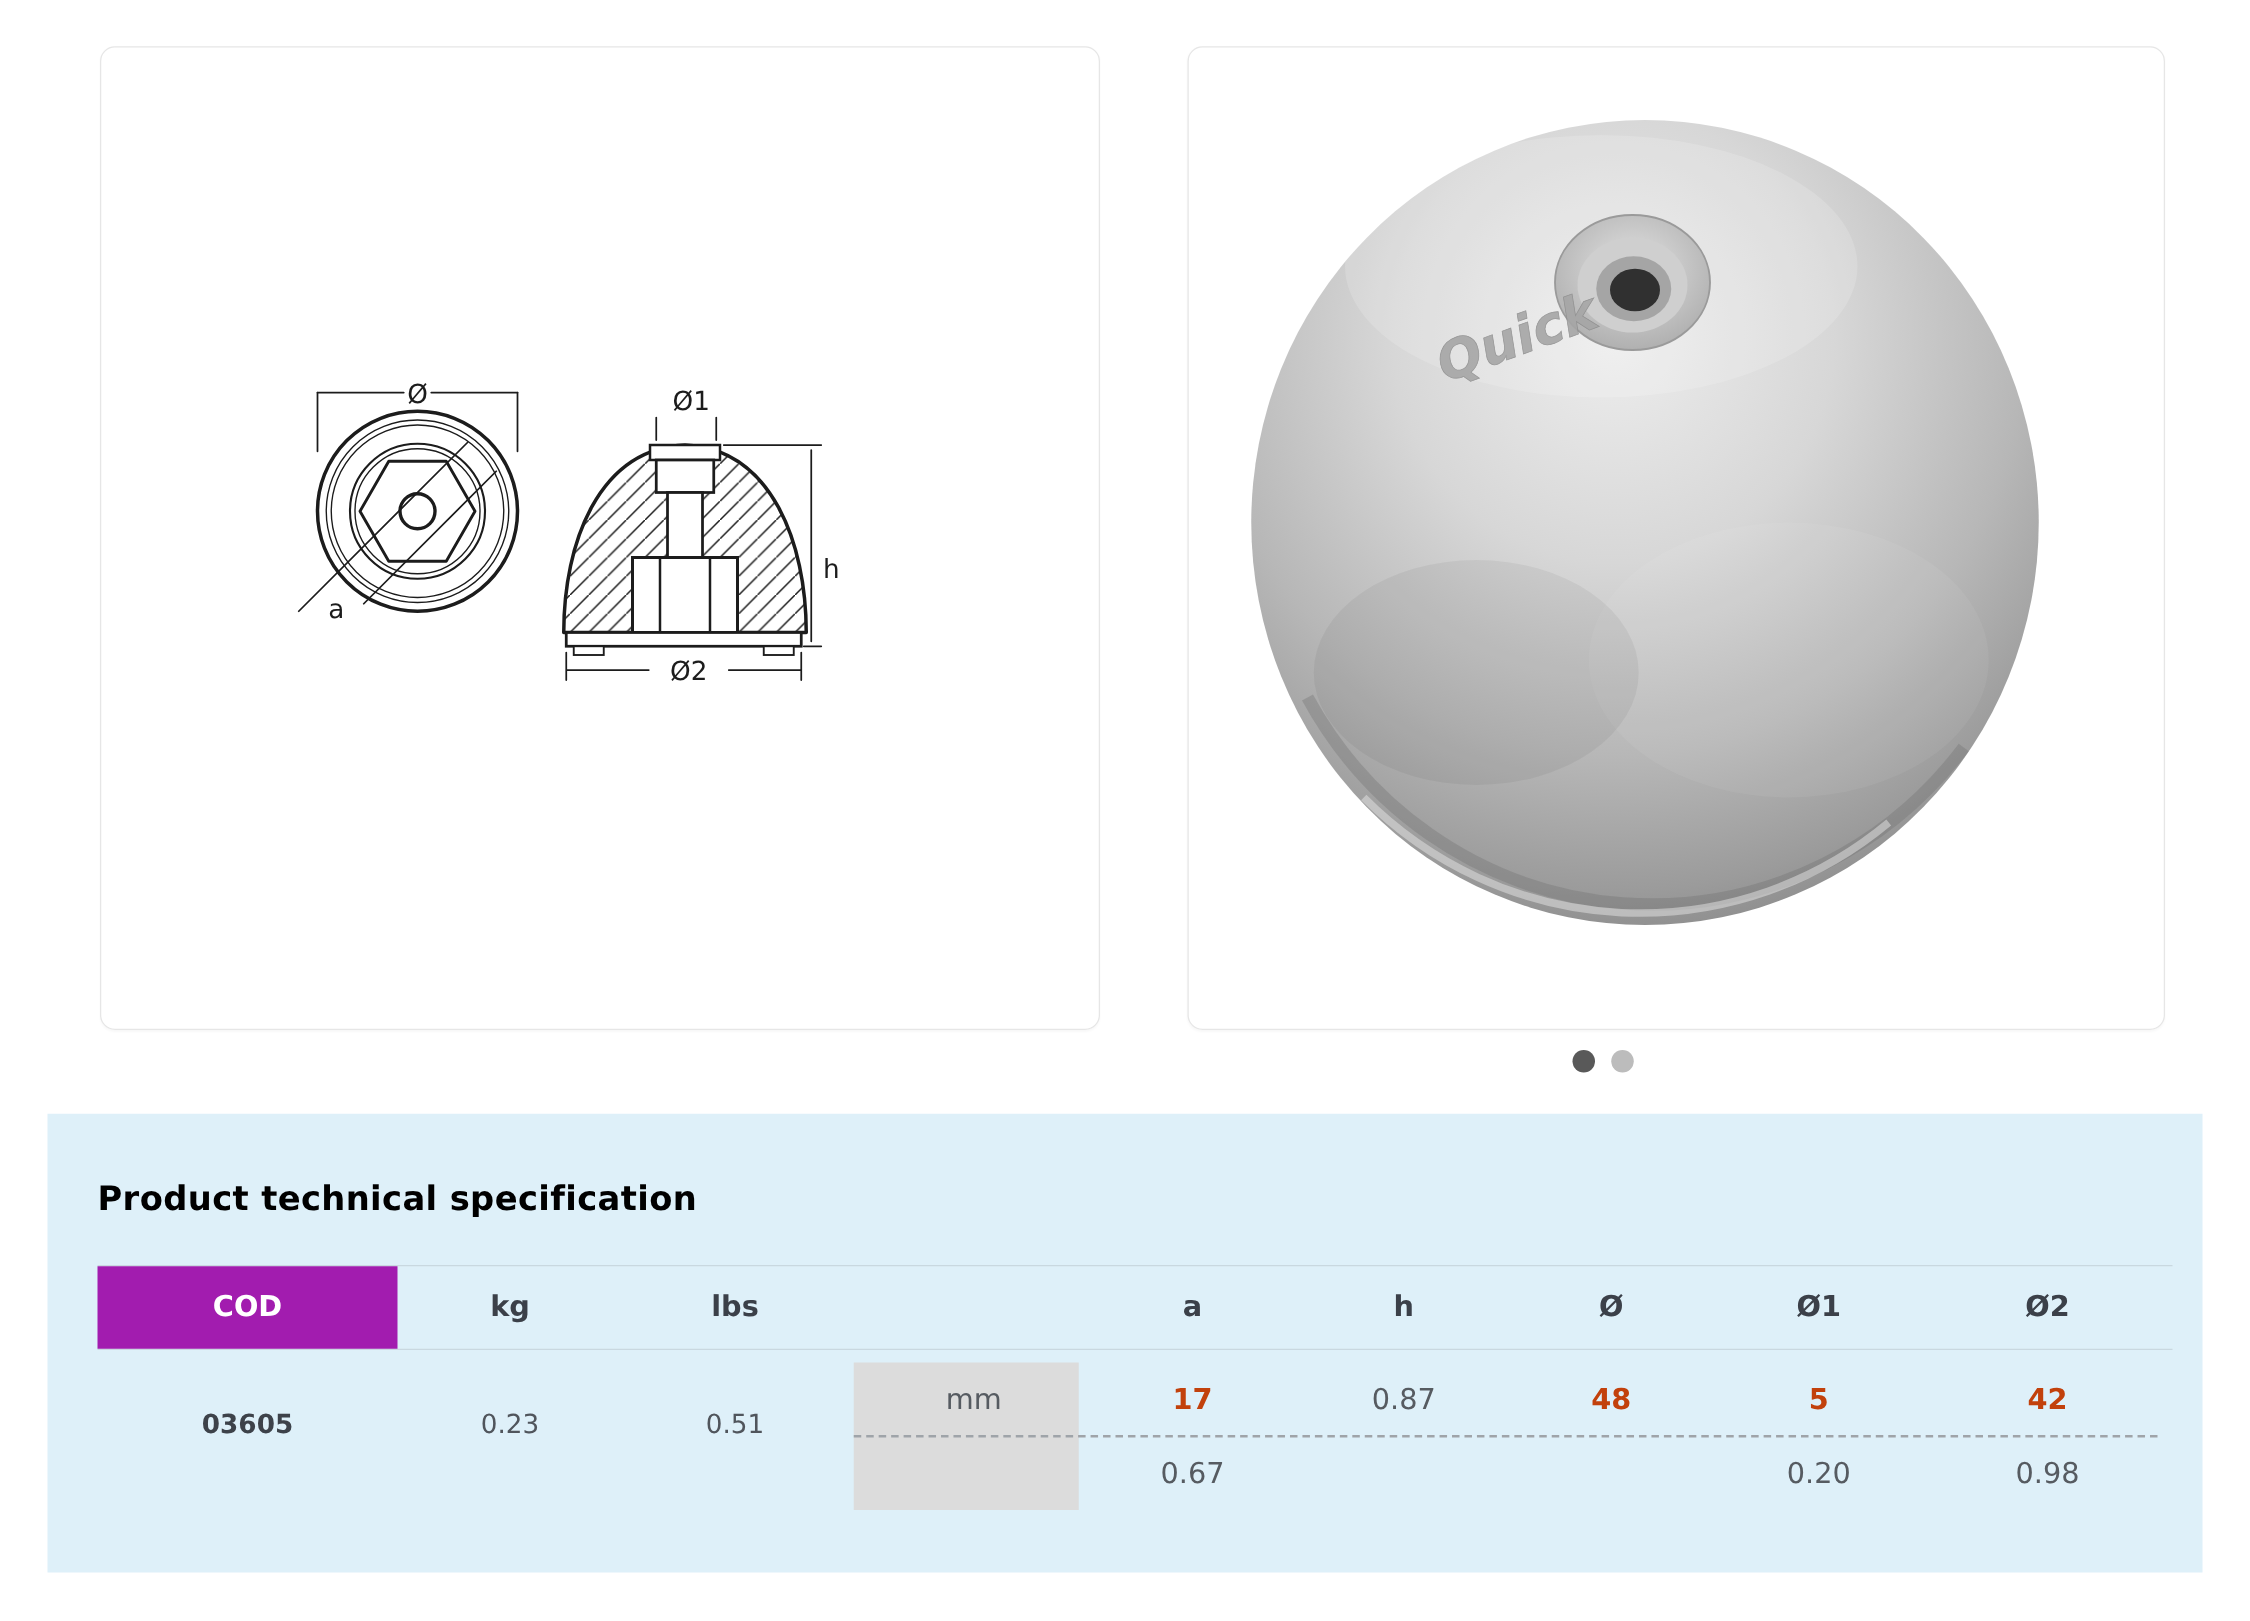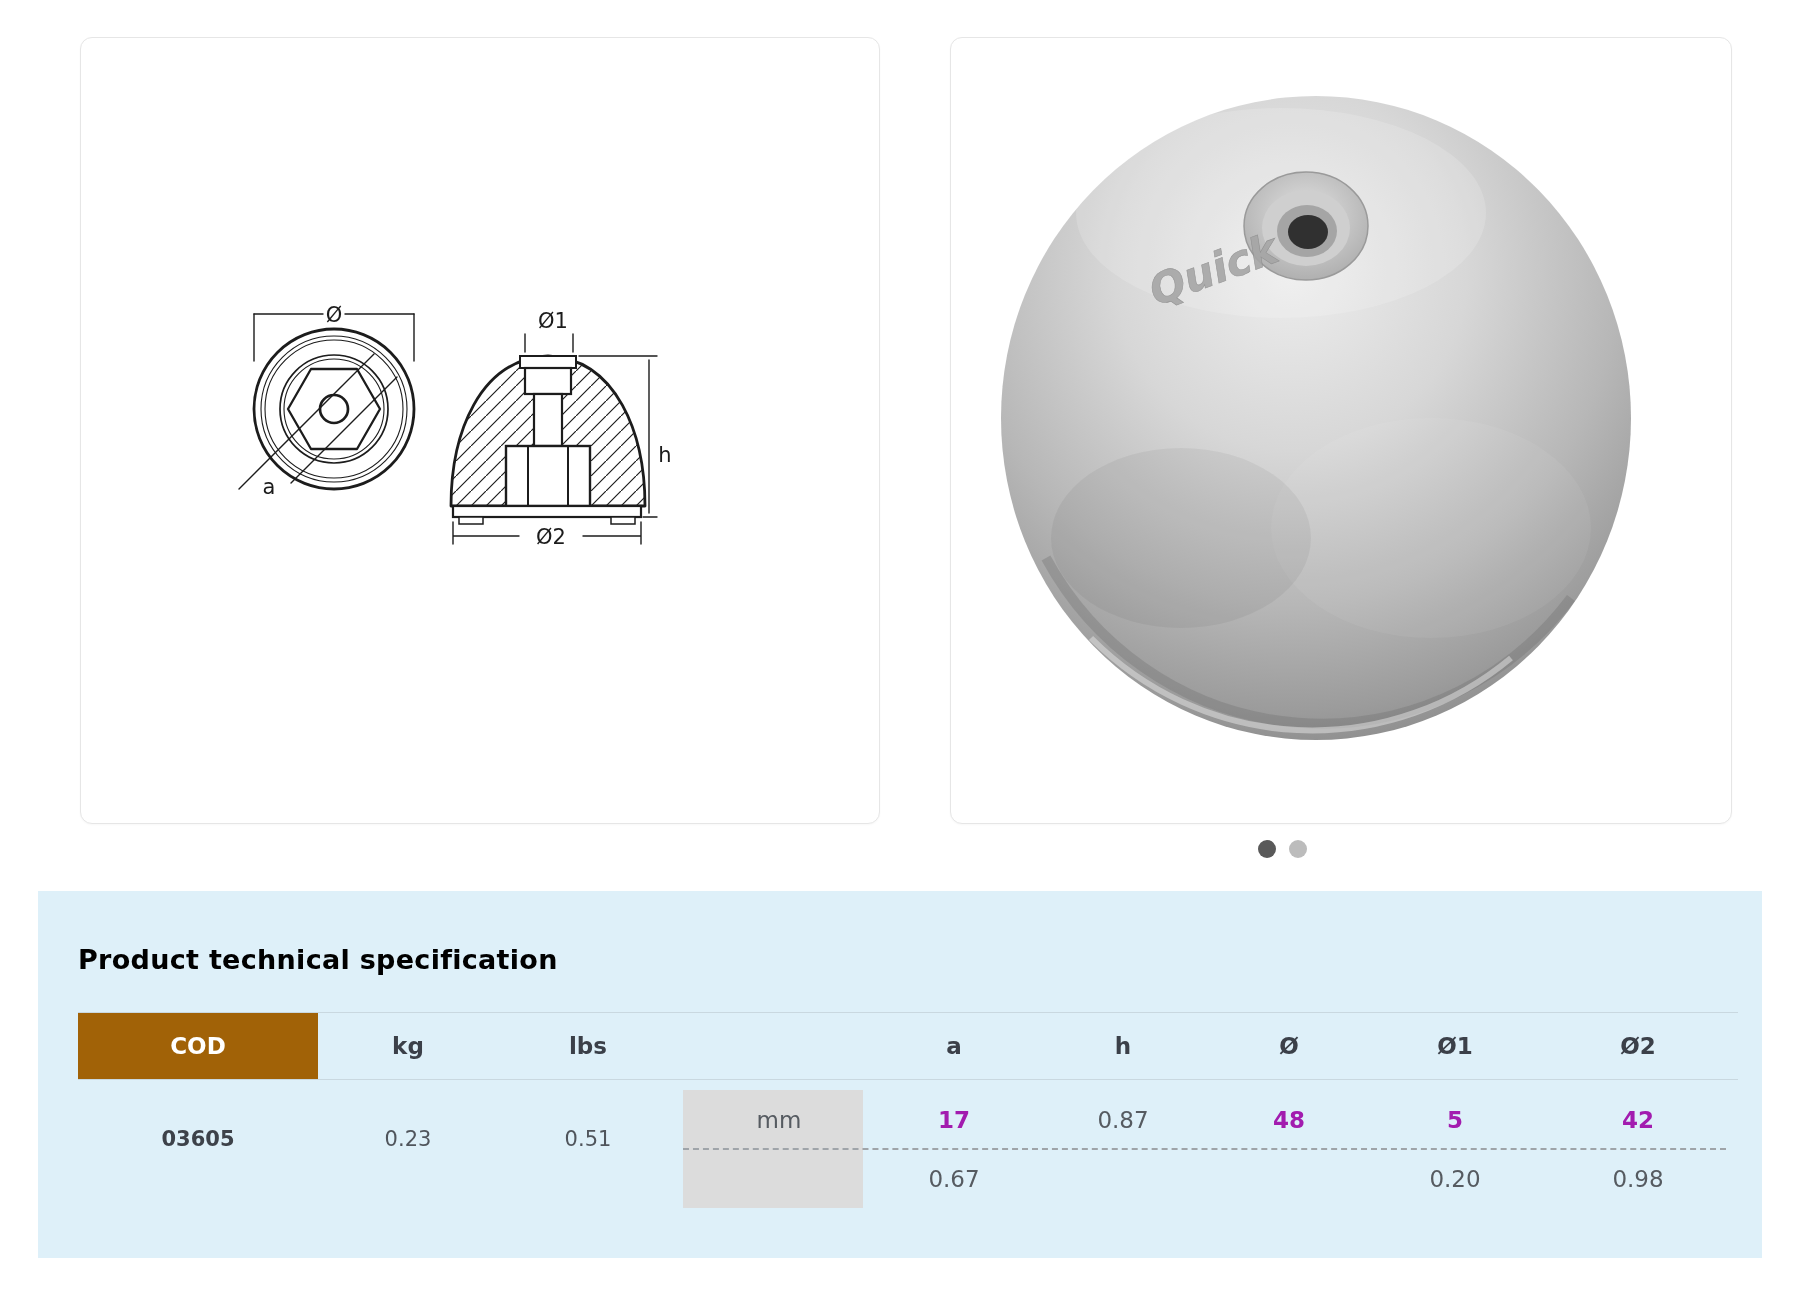--- a/index.html
+++ b/index.html
@@ -31,21 +31,21 @@
   .spec-table { position:absolute; left:40px; top:121px; width:1660px; }
 
   .thead {
     display:flex; height:66px;
     border-top:1px solid #c9d8e0; border-bottom:1px solid #c9d8e0;
   }
   .th {
     display:flex; align-items:center; justify-content:center;
     font-weight:bold; font-size:23px; color:#3b4049;
   }
-  .th-cod { background:#a16207; color:#ffffff; }
+  .th-cod { background:#a21caf; color:#ffffff; }
 
   .w-cod{width:240px} .w-kg{width:180px} .w-lbs{width:180px} .w-unit{width:190px}
   .w-a{width:172px} .w-h{width:166px} .w-d{width:166px} .w-d1{width:166px} .w-d2{width:200px}
 
   .trow { position:relative; display:flex; height:132px; }
   .td {
     display:flex; align-items:center; justify-content:center;
     font-size:21px; color:#50555c; height:118px;
   }
   .td-cod { font-weight:bold; color:#3d424a; }
@@ -56,21 +56,21 @@
   }
   .unit-cell {
     height:59px; display:flex; align-items:center; justify-content:center;
     font-size:23px; color:#565b61;padding-left:12px;
   }
   .dim-col { display:flex; flex-direction:column; padding-top:10px; }
   .dim-mm, .dim-inch {
     height:59px; display:flex; align-items:center; justify-content:center;
     font-size:23px;
   }
-  .dim-mm { font-weight:bold; color:#a21caf; }
+  .dim-mm { font-weight:bold; color:#c2410c; }
   .dim-inch { color:#565b61; }
 
   .dashed-sep {
     position:absolute; left:605px; right:12px; top:68px;
     border-top:2px dashed #9fa4a9; z-index:2;
   }
 </style>
 </head>
 <body>
 

